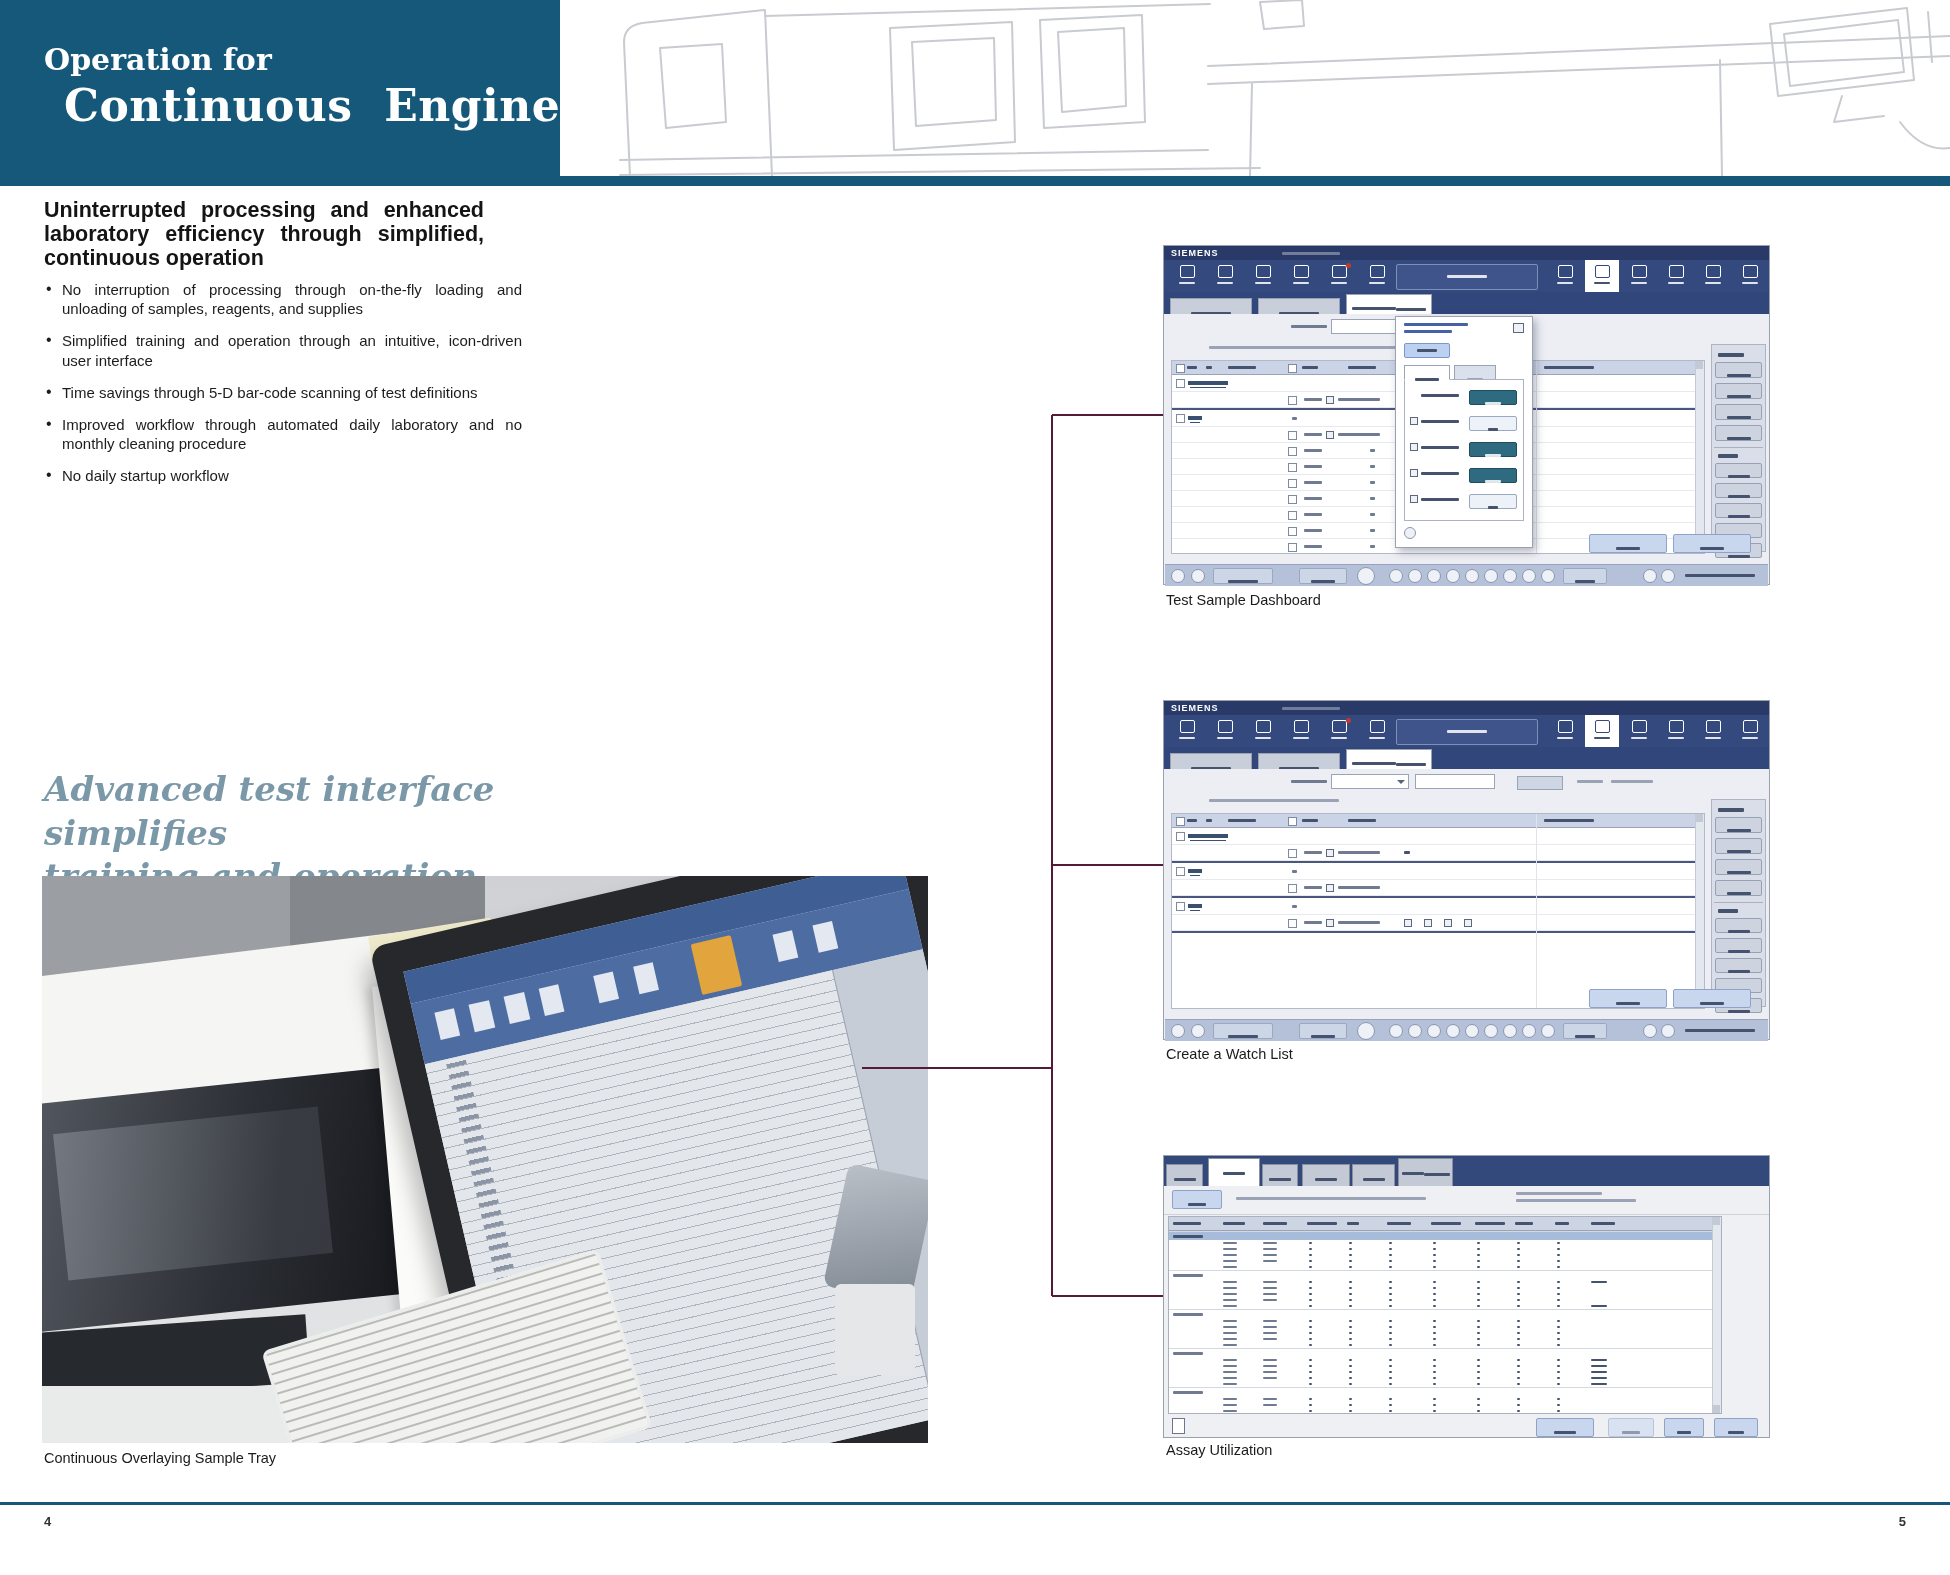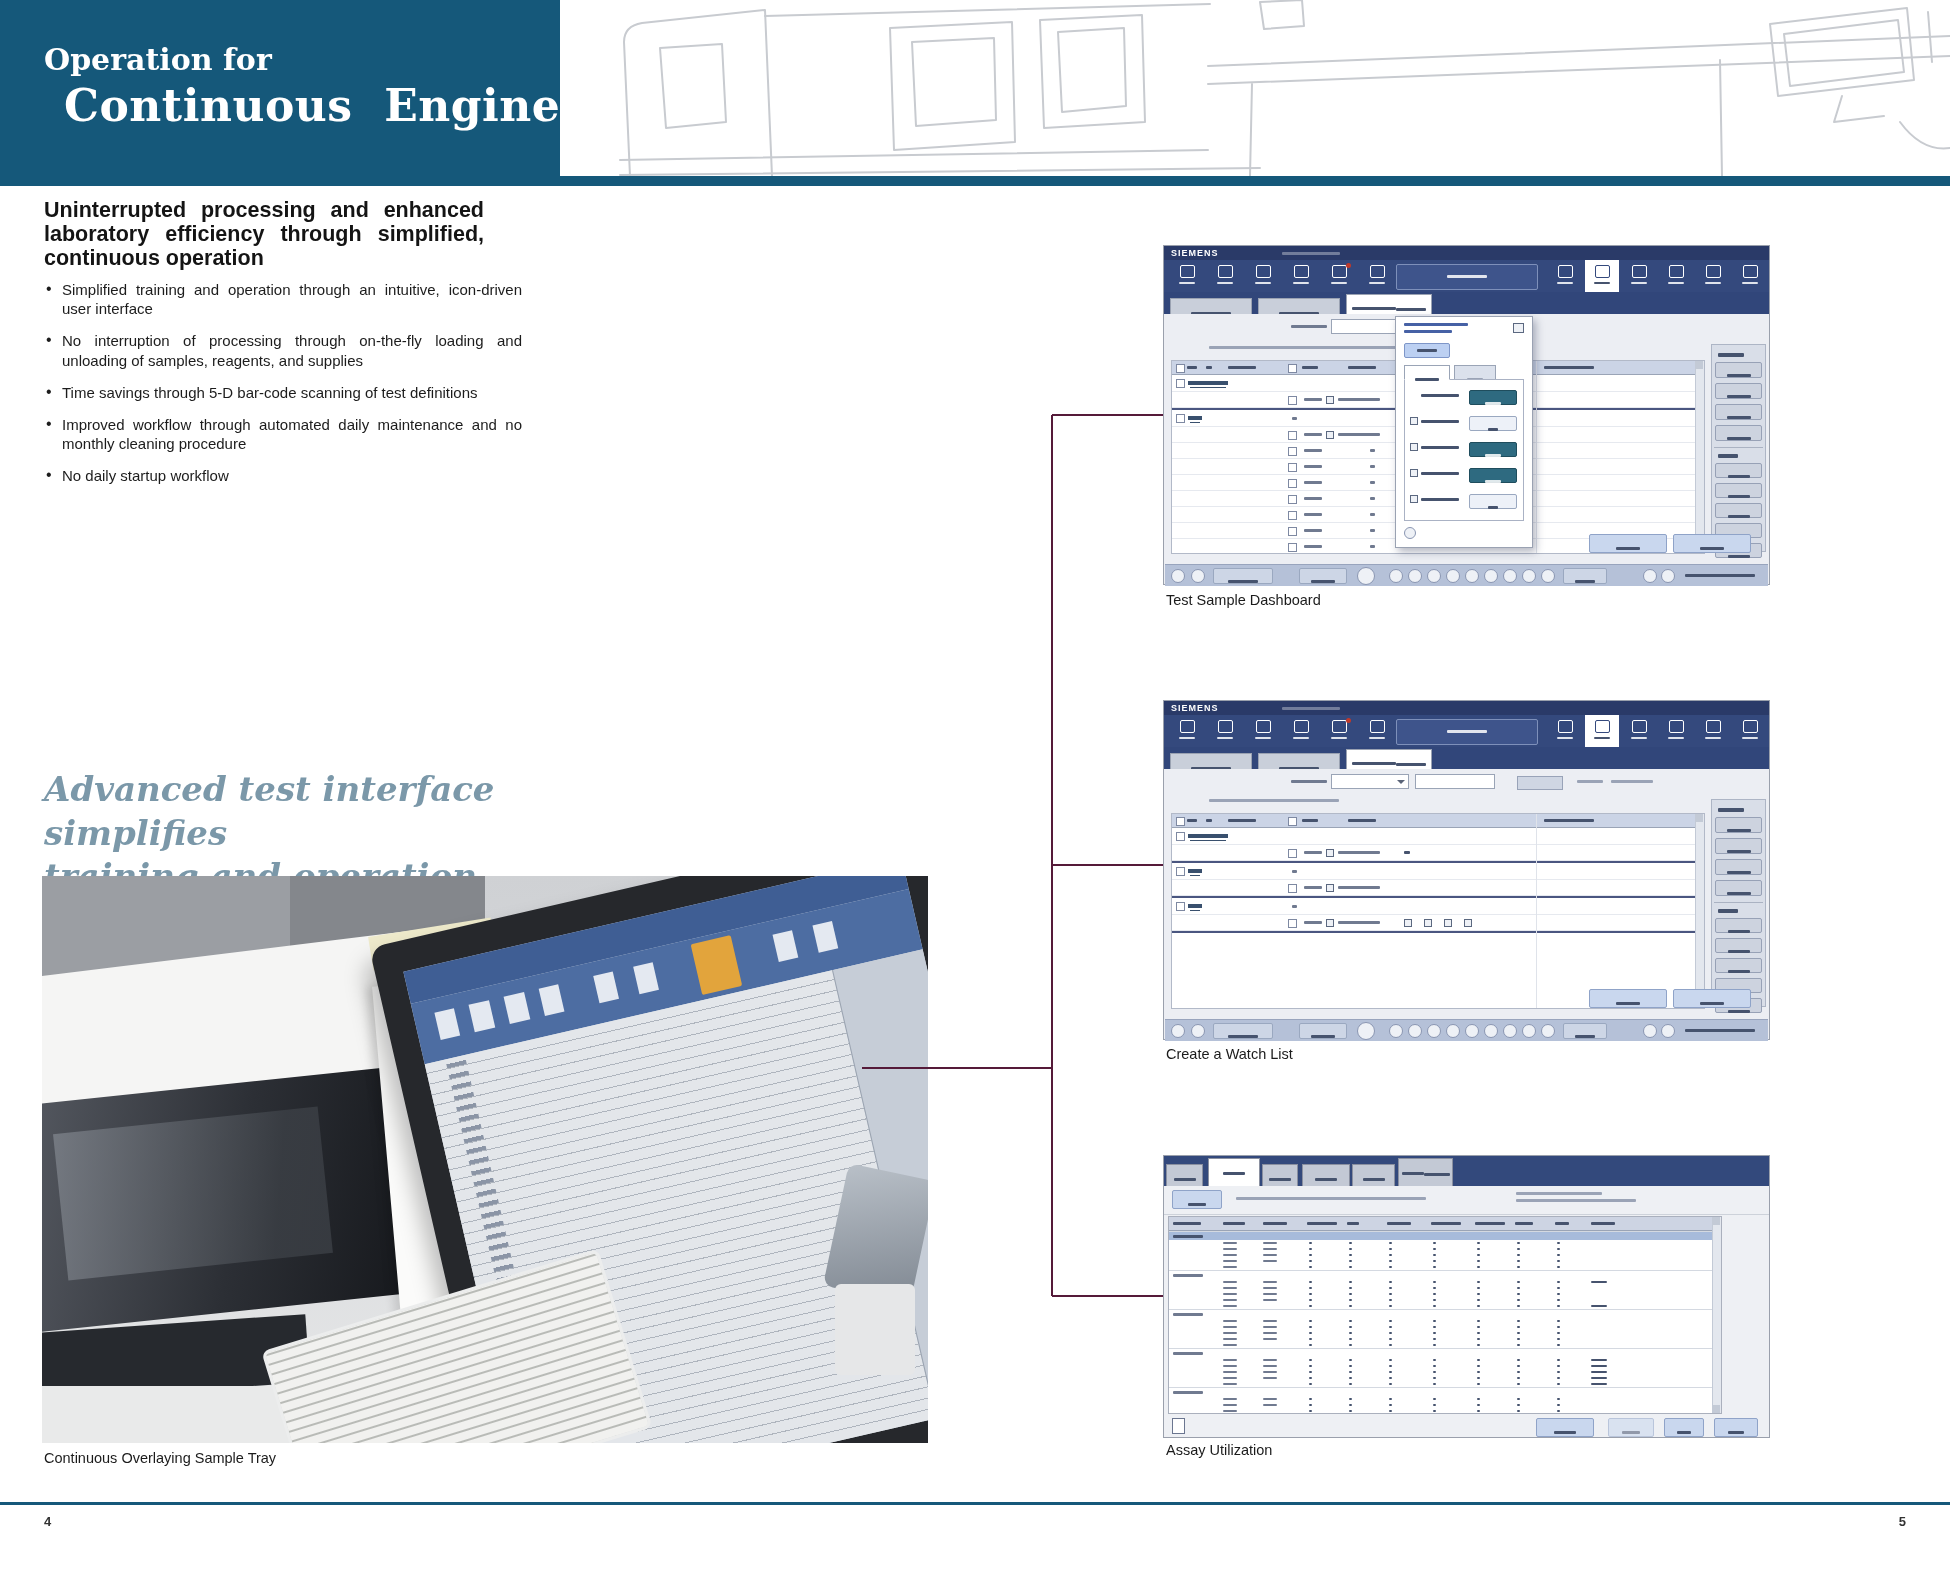--- a/index.html
+++ b/index.html
@@ -160,24 +160,24 @@
       <path d="M1210 24 L1347 8 L1354 80 L1218 96 Z"></path>
       <path d="M1224 34 L1338 20 L1344 72 L1230 86 Z"></path>
       <path d="M1282 96 L1274 122 L1324 116"></path>
       <path d="M1368 12 L1372 62 M1340 122 Q1362 152 1390 148"></path>
     </g>
   </svg>
   <div class="band-rule"></div>
 
   <div class="intro-heading">Uninterrupted processing and enhanced laboratory efficiency through simplified, continuous operation</div>
   <ul class="bullets">
+    <li>No interruption of processing through on-the-fly loading and unloading of samples, reagents, and supplies</li>
     <li>Simplified training and operation through an intuitive, icon-driven user interface</li>
-    <li>No interruption of processing through on-the-fly loading and unloading of samples, reagents, and supplies</li>
     <li>Time savings through 5-D bar-code scanning of test definitions</li>
-    <li>Improved workflow through automated daily maintenance and no monthly cleaning procedure</li>
+    <li>Improved workflow through automated daily laboratory and no monthly cleaning procedure</li>
     <li>No daily startup workflow</li>
   </ul>
 
   <div class="quote">
     <div>Advanced test interface simplifies</div>
     <div>training and operation.</div>
   </div>
 
   <div class="photo">
     <div class="ph-wall-dark"></div>

